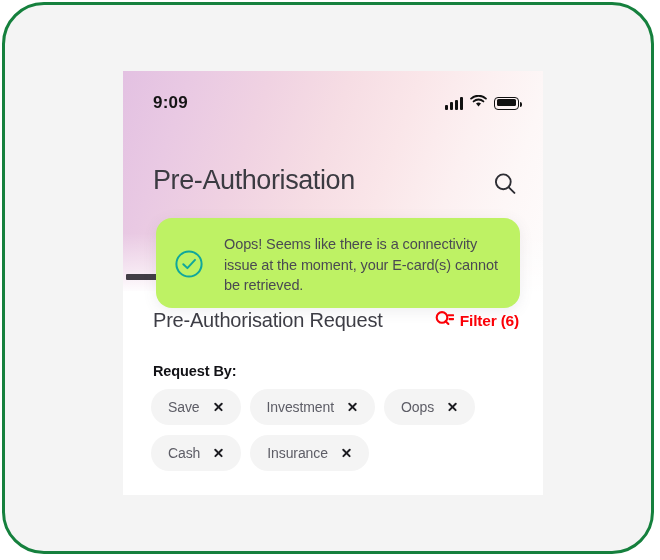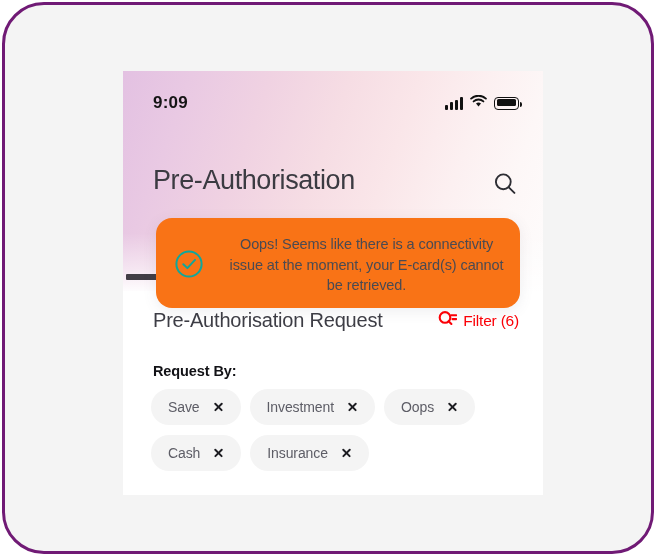--- a/index.html
+++ b/index.html
@@ -15,21 +15,21 @@
   }
 
   
   .frame {
     position: absolute;
     left: 2px;
     top: 2px;
     width: 652px;
     height: 552px;
     box-sizing: border-box;
-    border: 3px solid #701a75;
+    border: 3px solid #15803d;
     border-radius: 42px;
     background: #f4f4f4;
     overflow: hidden;
   }
 
   
   .phone {
     position: absolute;
     left: 118px;
     top: 66px;
@@ -171,24 +171,23 @@
     border-radius: 1px;
   }
 
   
   .toast {
     position: absolute;
     left: 33px;
     top: 147px;
     width: 364px;
     height: 90px;
-    background: #f97316;
+    background: #bef264;
     border-radius: 16px;
     box-shadow: 0 3px 14px rgba(90, 90, 110, 0.10);
-    text-align: center;
   }
   .toast-icon {
     position: absolute;
     left: 18px;
     top: 31px;
     width: 30px;
     height: 30px;
   }
   .toast-text {
     position: absolute;
@@ -222,21 +221,21 @@
   .filter-btn {
     position: absolute;
     right: 24px;
     top: 1px;
     display: flex;
     align-items: center;
     gap: 6px;
   }
   .filter-label {
     font-size: 15.5px;
-    font-weight: normal;
+    font-weight: bold;
     color: #fb0007;
     letter-spacing: -0.2px;
     white-space: nowrap;
   }
 
   
   .filtered-by {
     position: absolute;
     left: 30px;
     top: 292px;

